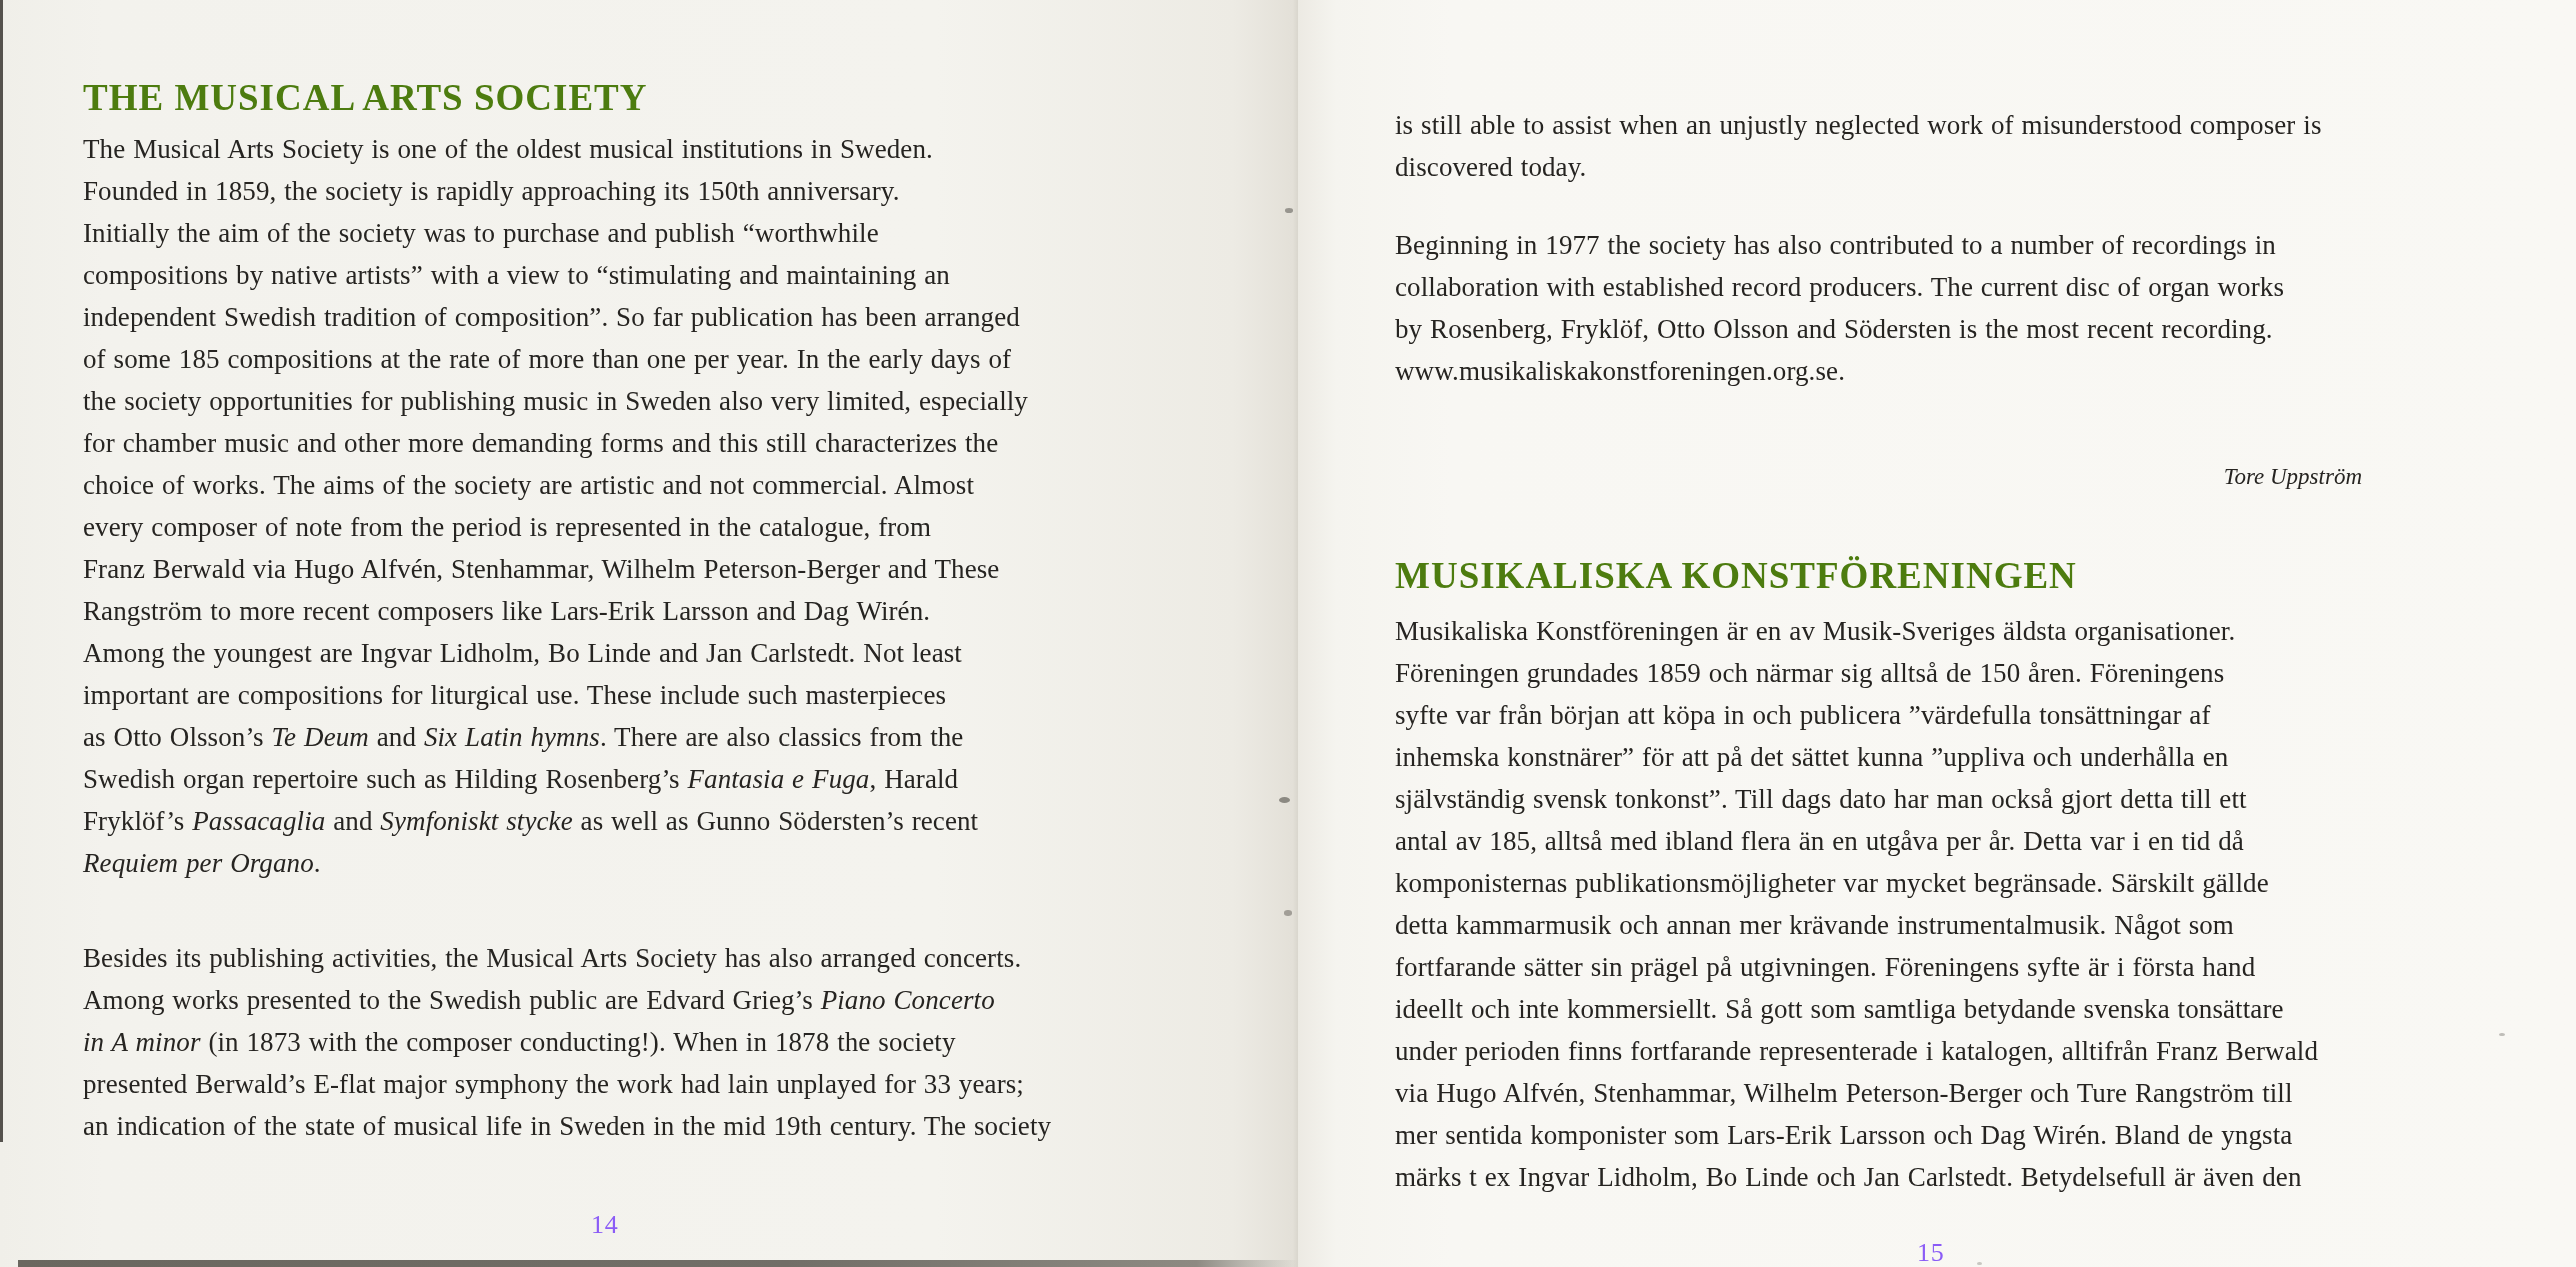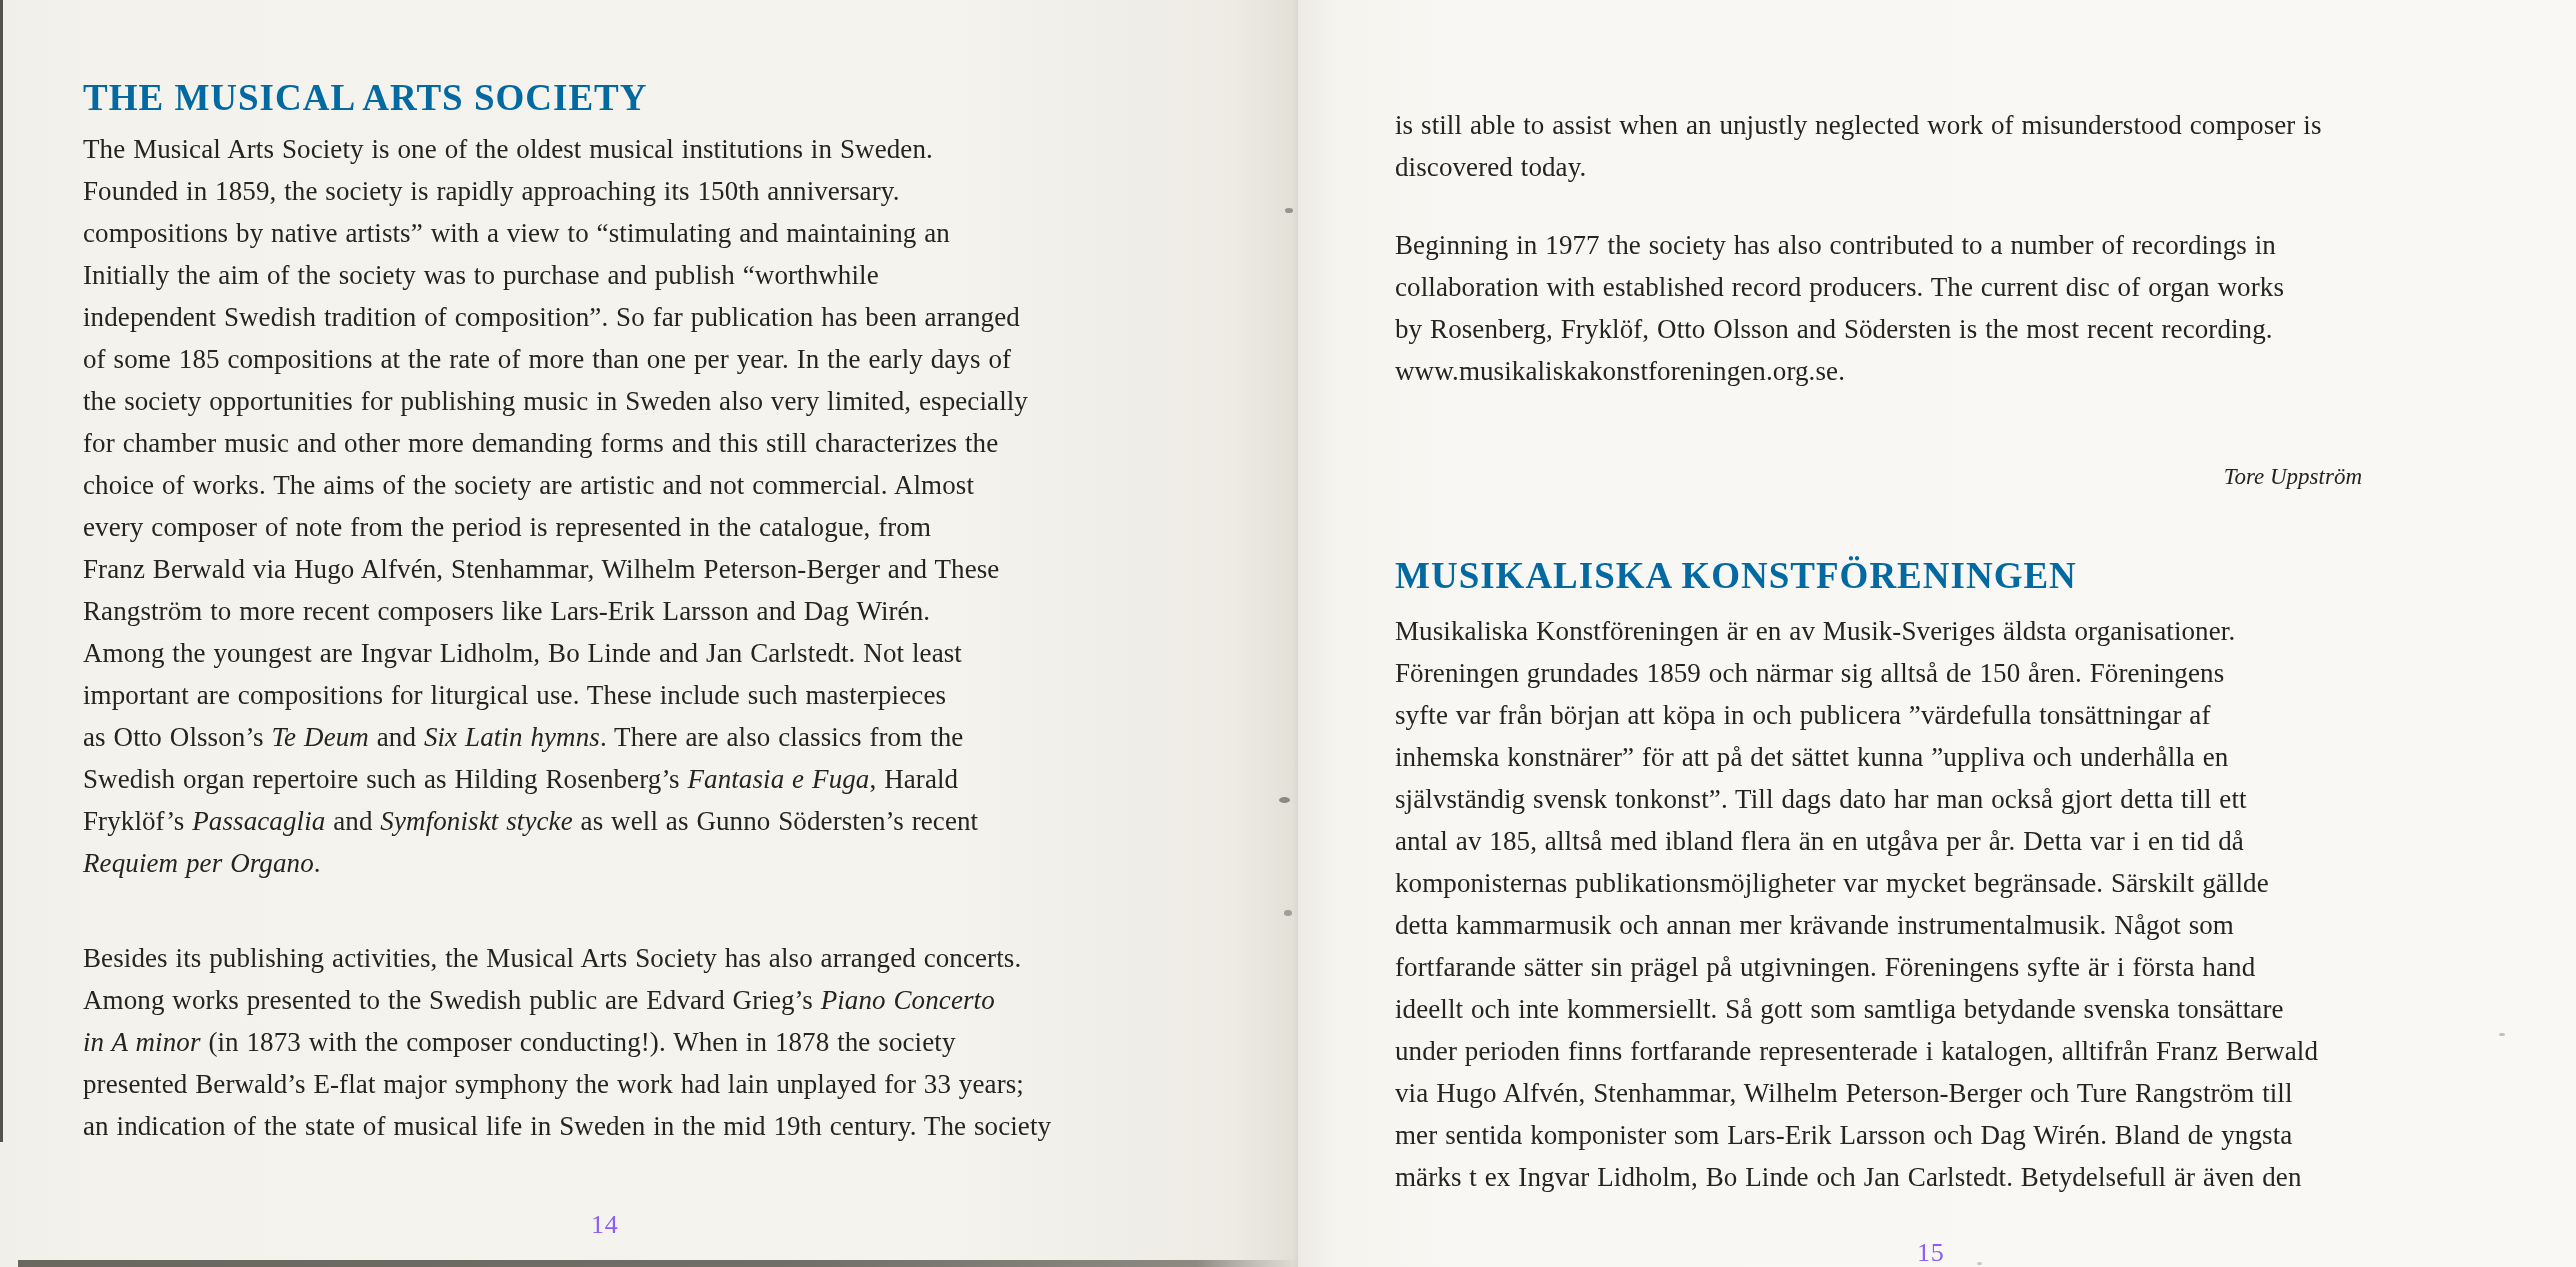--- a/index.html
+++ b/index.html
@@ -28,21 +28,21 @@
   .pageL { left: 83px;  width: 1151px; }
   .pageR { left: 1395px; width: 1131px; margin-top: 32px; }
 
   .heading {
     position: absolute;
     margin: 0;
     font-size: 37px;
     font-weight: 700;
     letter-spacing: 1px;
     white-space: nowrap;
-    color: #0369a1;
+    color: #4d7c0f;
   }
   .para { position: absolute; left: 0; width: 100%; }
   .line {
     font-size: 27px;
     line-height: 42px;
     white-space: nowrap;
     letter-spacing: 0.1px;
     word-spacing: 1px;
   }
   .it { font-style: italic; }
@@ -77,22 +77,22 @@
   <div class="speck" style="left:1284px; top:910px; width:7.5px; height:5.5px;  background:rgba(95,92,86,.5);"></div>
   <div class="speck" style="left:2499px; top:1033px; width:6.1px;  height:3.4px;  background:rgba(120,117,110,.45);"></div>
   <div class="speck" style="left:1977px; top:1262px; width:4.8px;  height:3.4px;  background:rgba(130,127,120,.4);"></div>
 
   <div class="page pageL">
     <h1 class="heading" style="top:76px; left:0;">THE MUSICAL ARTS SOCIETY</h1>
 
     <div class="para" style="top:128px;">
         <div class="line"><span>The Musical Arts Society is one of the oldest musical institutions in Sweden.</span></div>
         <div class="line"><span>Founded in 1859, the society is rapidly approaching its 150th anniversary.</span></div>
+        <div class="line"><span>Initially the aim of the society was to purchase and publish “worthwhile</span></div>
         <div class="line"><span>compositions by native artists” with a view to “stimulating and maintaining an</span></div>
-        <div class="line"><span>Initially the aim of the society was to purchase and publish “worthwhile</span></div>
         <div class="line"><span>independent Swedish tradition of composition”. So far publication has been arranged</span></div>
         <div class="line"><span>of some 185 compositions at the rate of more than one per year. In the early days of</span></div>
         <div class="line"><span>the society opportunities for publishing music in Sweden also very limited, especially</span></div>
         <div class="line"><span>for chamber music and other more demanding forms and this still characterizes the</span></div>
         <div class="line"><span>choice of works. The aims of the society are artistic and not commercial. Almost</span></div>
         <div class="line"><span>every composer of note from the period is represented in the catalogue, from</span></div>
         <div class="line"><span>Franz Berwald via Hugo Alfvén, Stenhammar, Wilhelm Peterson-Berger and These</span></div>
         <div class="line"><span>Rangström to more recent composers like Lars-Erik Larsson and Dag Wirén.</span></div>
         <div class="line"><span>Among the youngest are Ingvar Lidholm, Bo Linde and Jan Carlstedt. Not least</span></div>
         <div class="line"><span>important are compositions for liturgical use. These include such masterpieces</span></div>

